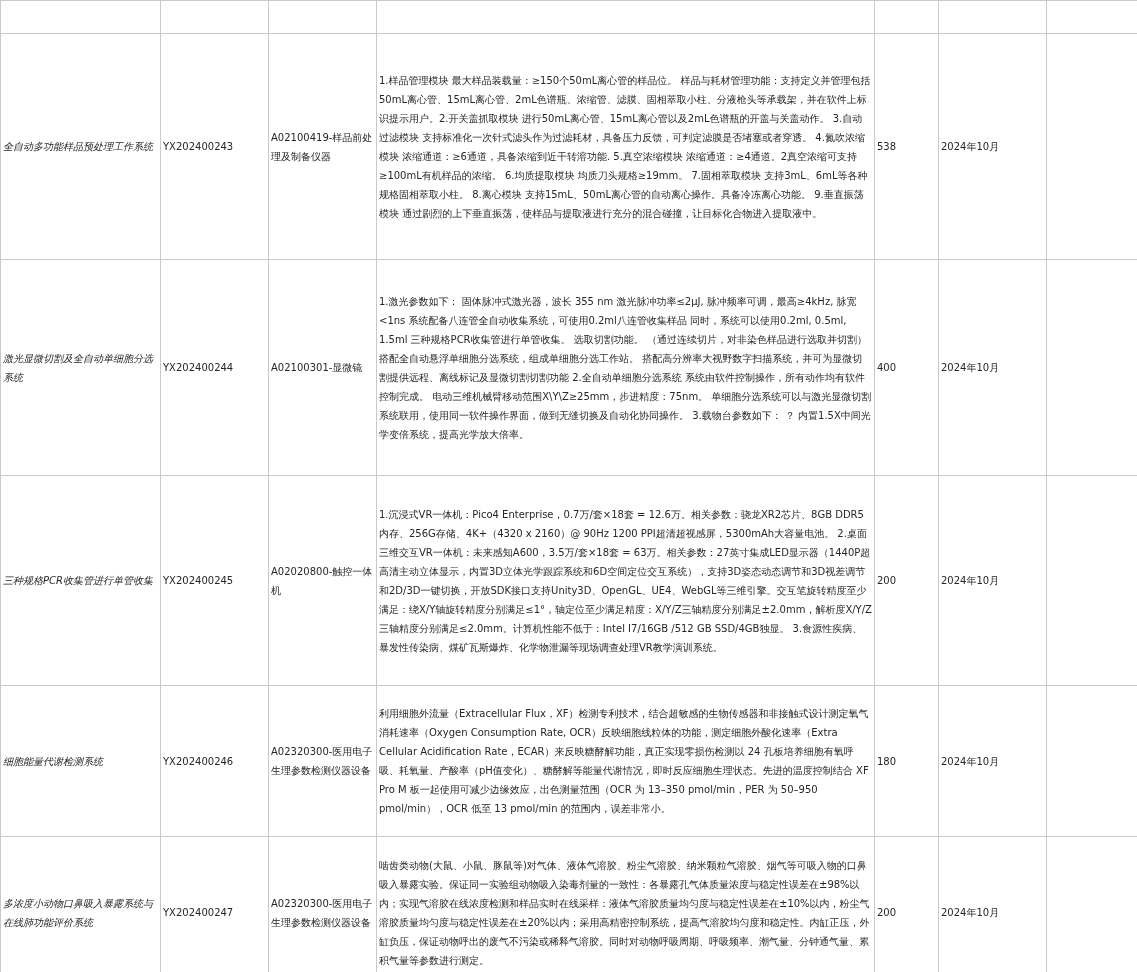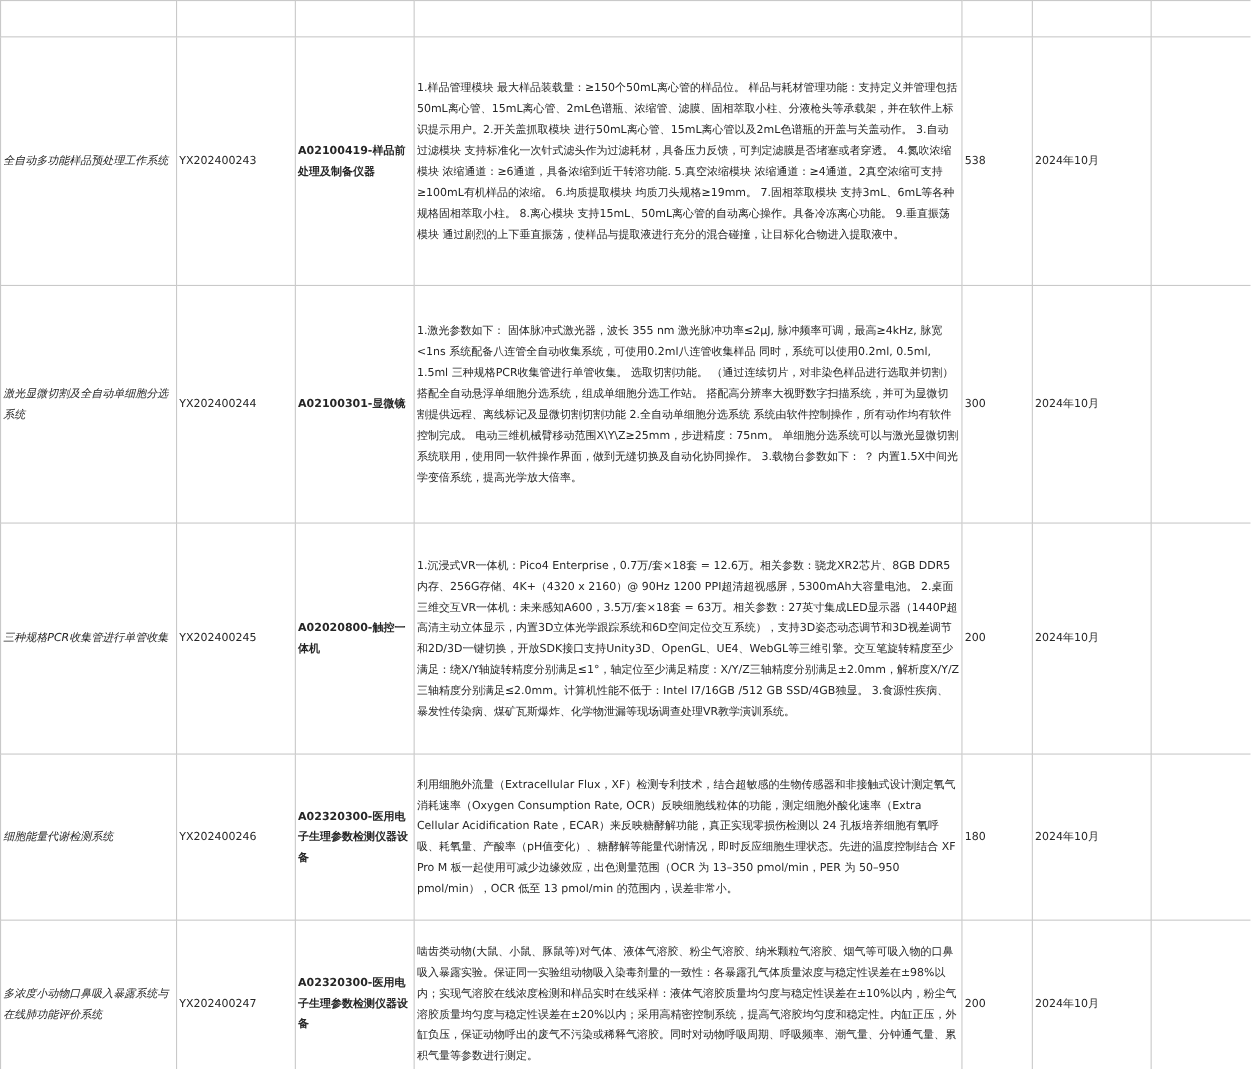--- a/index.html
+++ b/index.html
@@ -26,21 +26,21 @@
     vertical-align: middle;
     color: #262626;
     font-size: 10px;
     line-height: 19px;
     padding: 16px 2px;
     overflow: hidden;
     word-break: break-word;
   }
   td.c-name { padding: 0 7px; line-height: 21px; font-style: italic; }
   td.c-code { letter-spacing: 0px; }
-  td.c-cat  { padding: 0 5px; line-height: 20px; font-weight: bold; }
+  td.c-cat  { padding: 0 5px; line-height: 20px; }
   td.c-desc { padding: 0 1px; line-height: 19px; }
   td.c-qty  { }
   td.c-date { }
   td.c-tail { }
   tr.trow-top    { height: 6px;   }
   tr.trow-1      { height: 226px; }
   tr.trow-2      { height: 216px; }
   tr.trow-3      { height: 210px; }
   tr.trow-4      { height: 151px; }
   tr.trow-5      { height: 152px; }
@@ -80,21 +80,21 @@
       <td class="c-qty">538</td>
       <td class="c-date">2024年10月</td>
       <td class="c-tail"></td>
     </tr>
 
     <tr class="trow-2">
       <td class="c-name">激光显微切割及全自动单细胞分选系统</td>
       <td class="c-code">YX202400244</td>
       <td class="c-cat">A02100301-显微镜</td>
       <td class="c-desc">1.激光参数如下： 固体脉冲式激光器，波长 355 nm 激光脉冲功率≤2μJ, 脉冲频率可调，最高≥4kHz, 脉宽&lt;1ns 系统配备八连管全自动收集系统，可使用0.2ml八连管收集样品 同时，系统可以使用0.2ml, 0.5ml, 1.5ml 三种规格PCR收集管进行单管收集。 选取切割功能。 （通过连续切片，对非染色样品进行选取并切割） 搭配全自动悬浮单细胞分选系统，组成单细胞分选工作站。 搭配高分辨率大视野数字扫描系统，并可为显微切割提供远程、离线标记及显微切割切割功能 2.全自动单细胞分选系统 系统由软件控制操作，所有动作均有软件控制完成。 电动三维机械臂移动范围X\Y\Z≥25mm，步进精度：75nm。 单细胞分选系统可以与激光显微切割系统联用，使用同一软件操作界面，做到无缝切换及自动化协同操作。 3.载物台参数如下： ？ 内置1.5X中间光学变倍系统，提高光学放大倍率。</td>
-      <td class="c-qty">300</td>
+      <td class="c-qty">400</td>
       <td class="c-date">2024年10月</td>
       <td class="c-tail"></td>
     </tr>
 
     <tr class="trow-3">
       <td class="c-name">三种规格PCR收集管进行单管收集</td>
       <td class="c-code">YX202400245</td>
       <td class="c-cat">A02020800-触控一体机</td>
       <td class="c-desc">1.沉浸式VR一体机：Pico4 Enterprise，0.7万/套×18套 = 12.6万。相关参数：骁龙XR2芯片、8GB DDR5内存、256G存储、4K+（4320 x 2160）@ 90Hz 1200 PPI超清超视感屏，5300mAh大容量电池。 2.桌面三维交互VR一体机：未来感知A600，3.5万/套×18套 = 63万。相关参数：27英寸集成LED显示器（1440P超高清主动立体显示，内置3D立体光学跟踪系统和6D空间定位交互系统），支持3D姿态动态调节和3D视差调节和2D/3D一键切换，开放SDK接口支持Unity3D、OpenGL、UE4、WebGL等三维引擎。交互笔旋转精度至少满足：绕X/Y轴旋转精度分别满足≤1°，轴定位至少满足精度：X/Y/Z三轴精度分别满足±2.0mm，解析度X/Y/Z三轴精度分别满足≤2.0mm。计算机性能不低于：Intel I7/16GB /512 GB SSD/4GB独显。 3.食源性疾病、暴发性传染病、煤矿瓦斯爆炸、化学物泄漏等现场调查处理VR教学演训系统。</td>
       <td class="c-qty">200</td>

